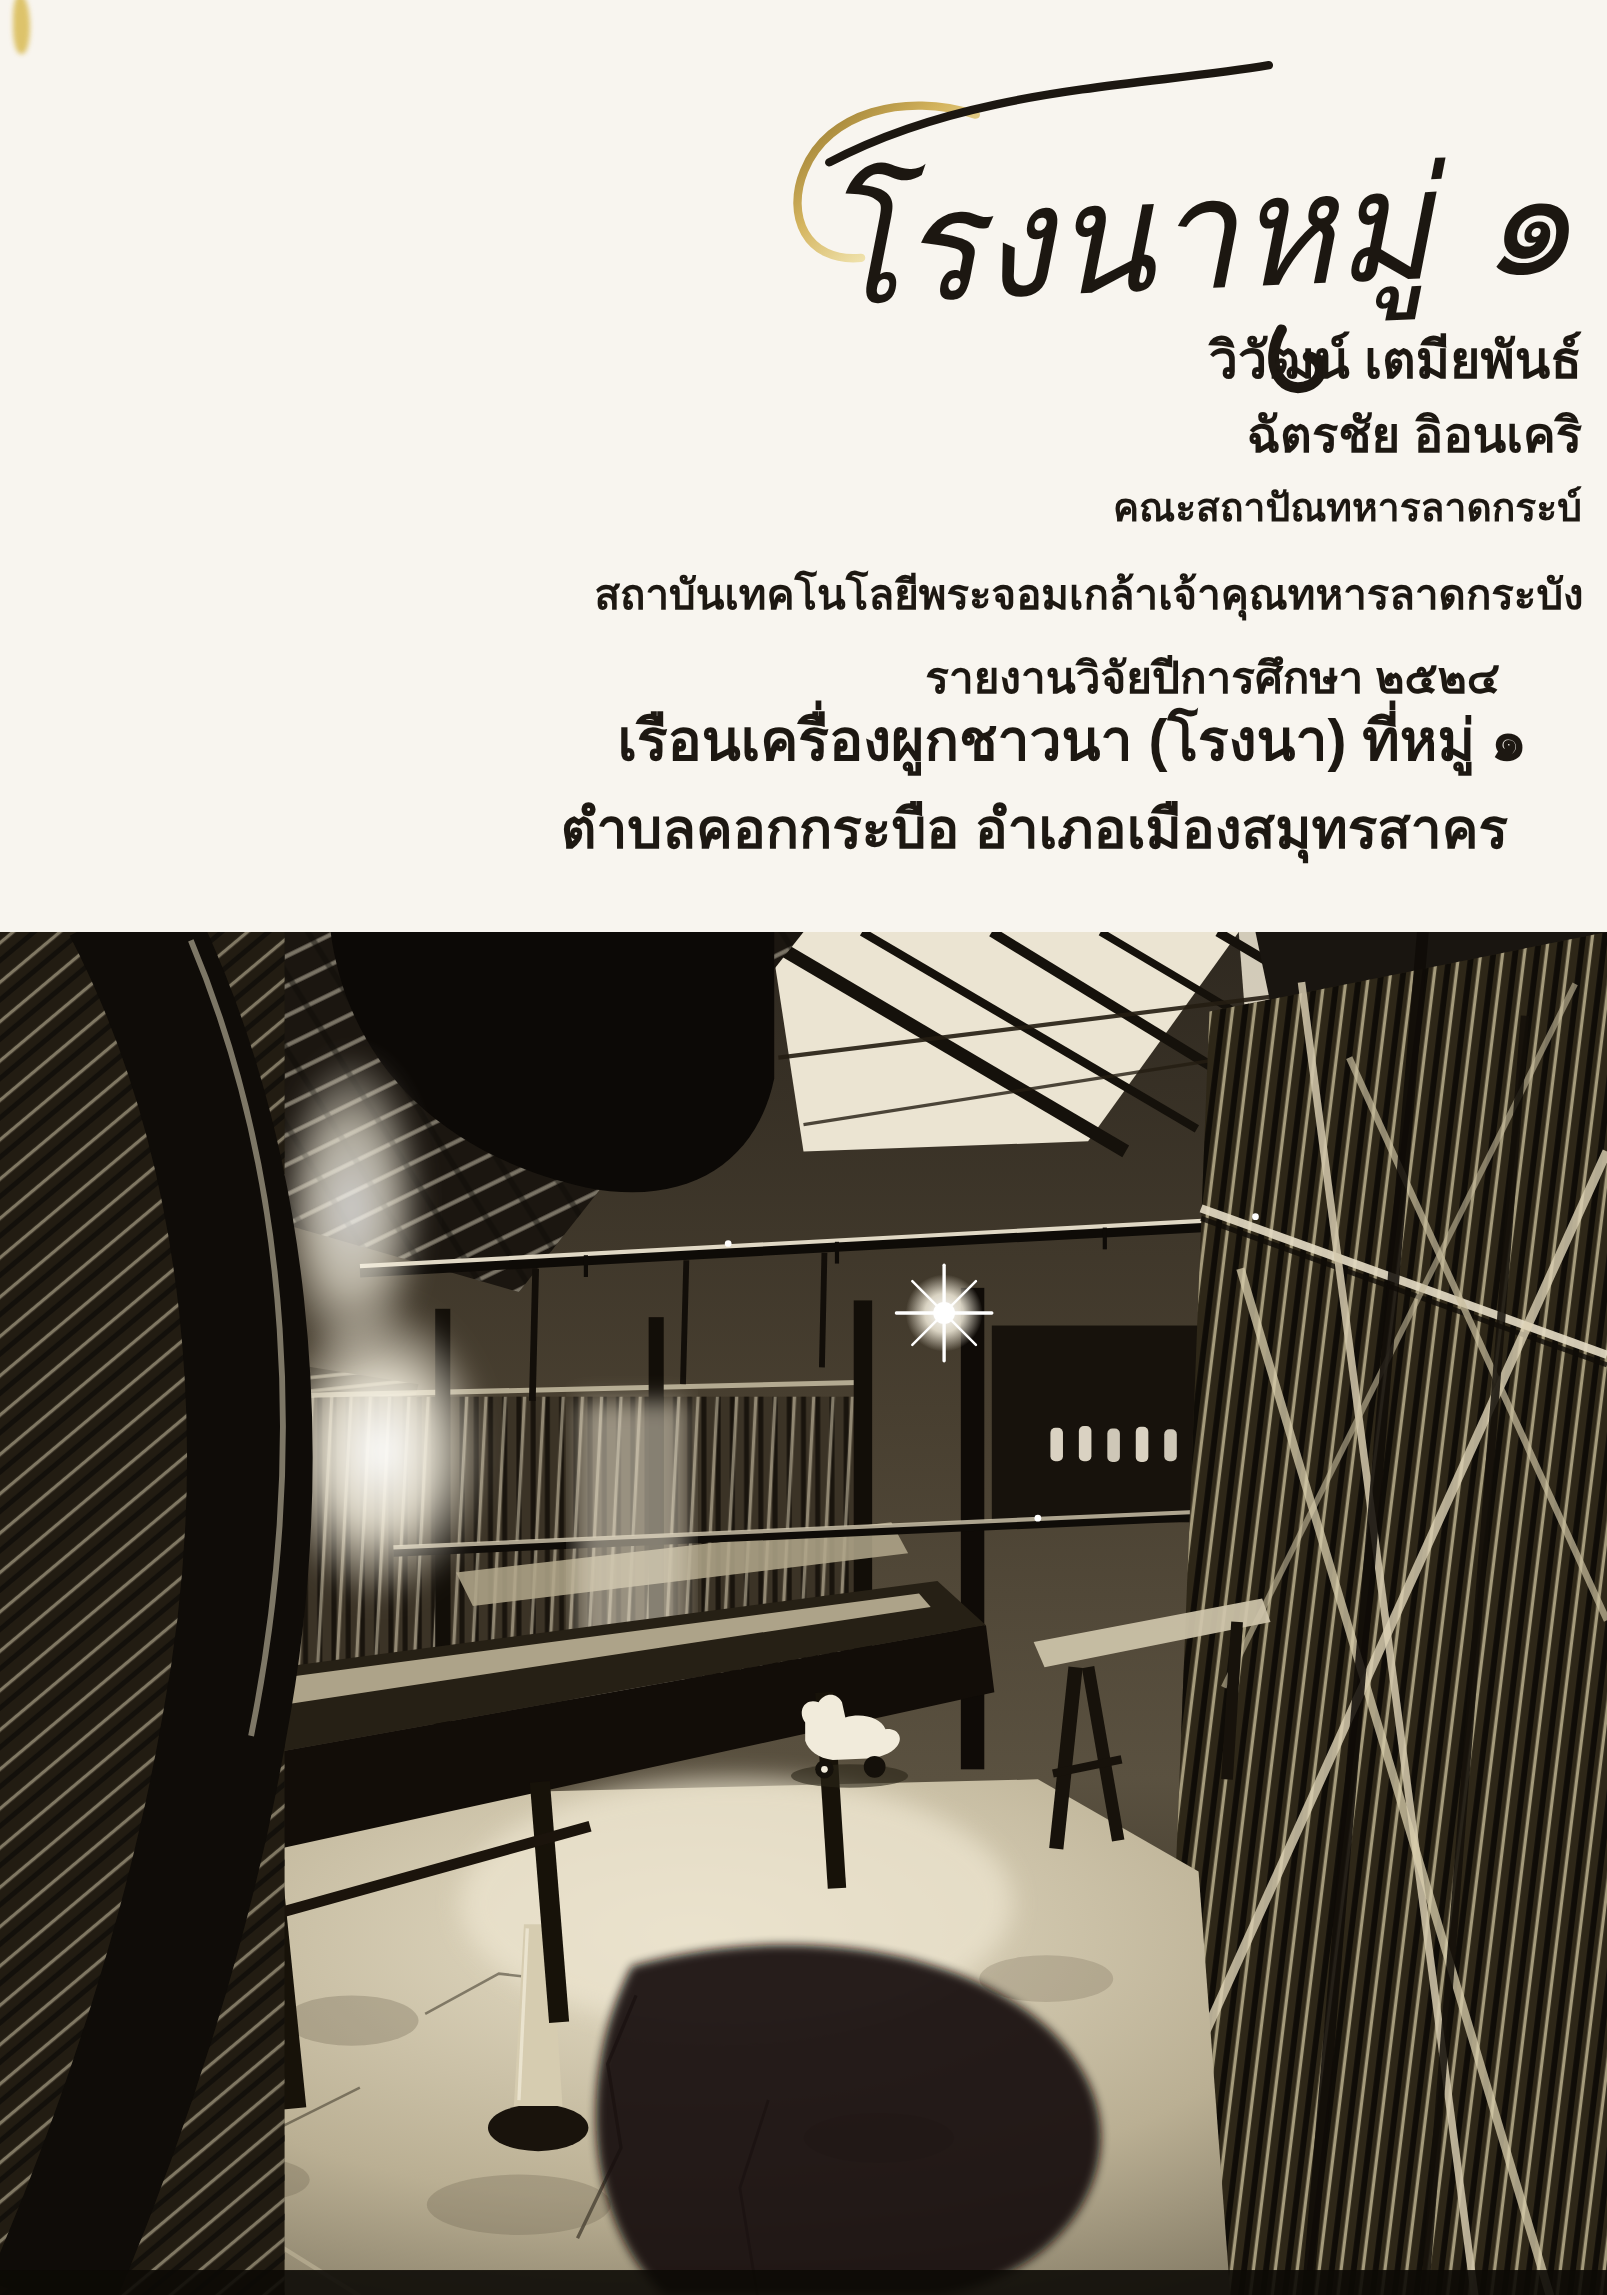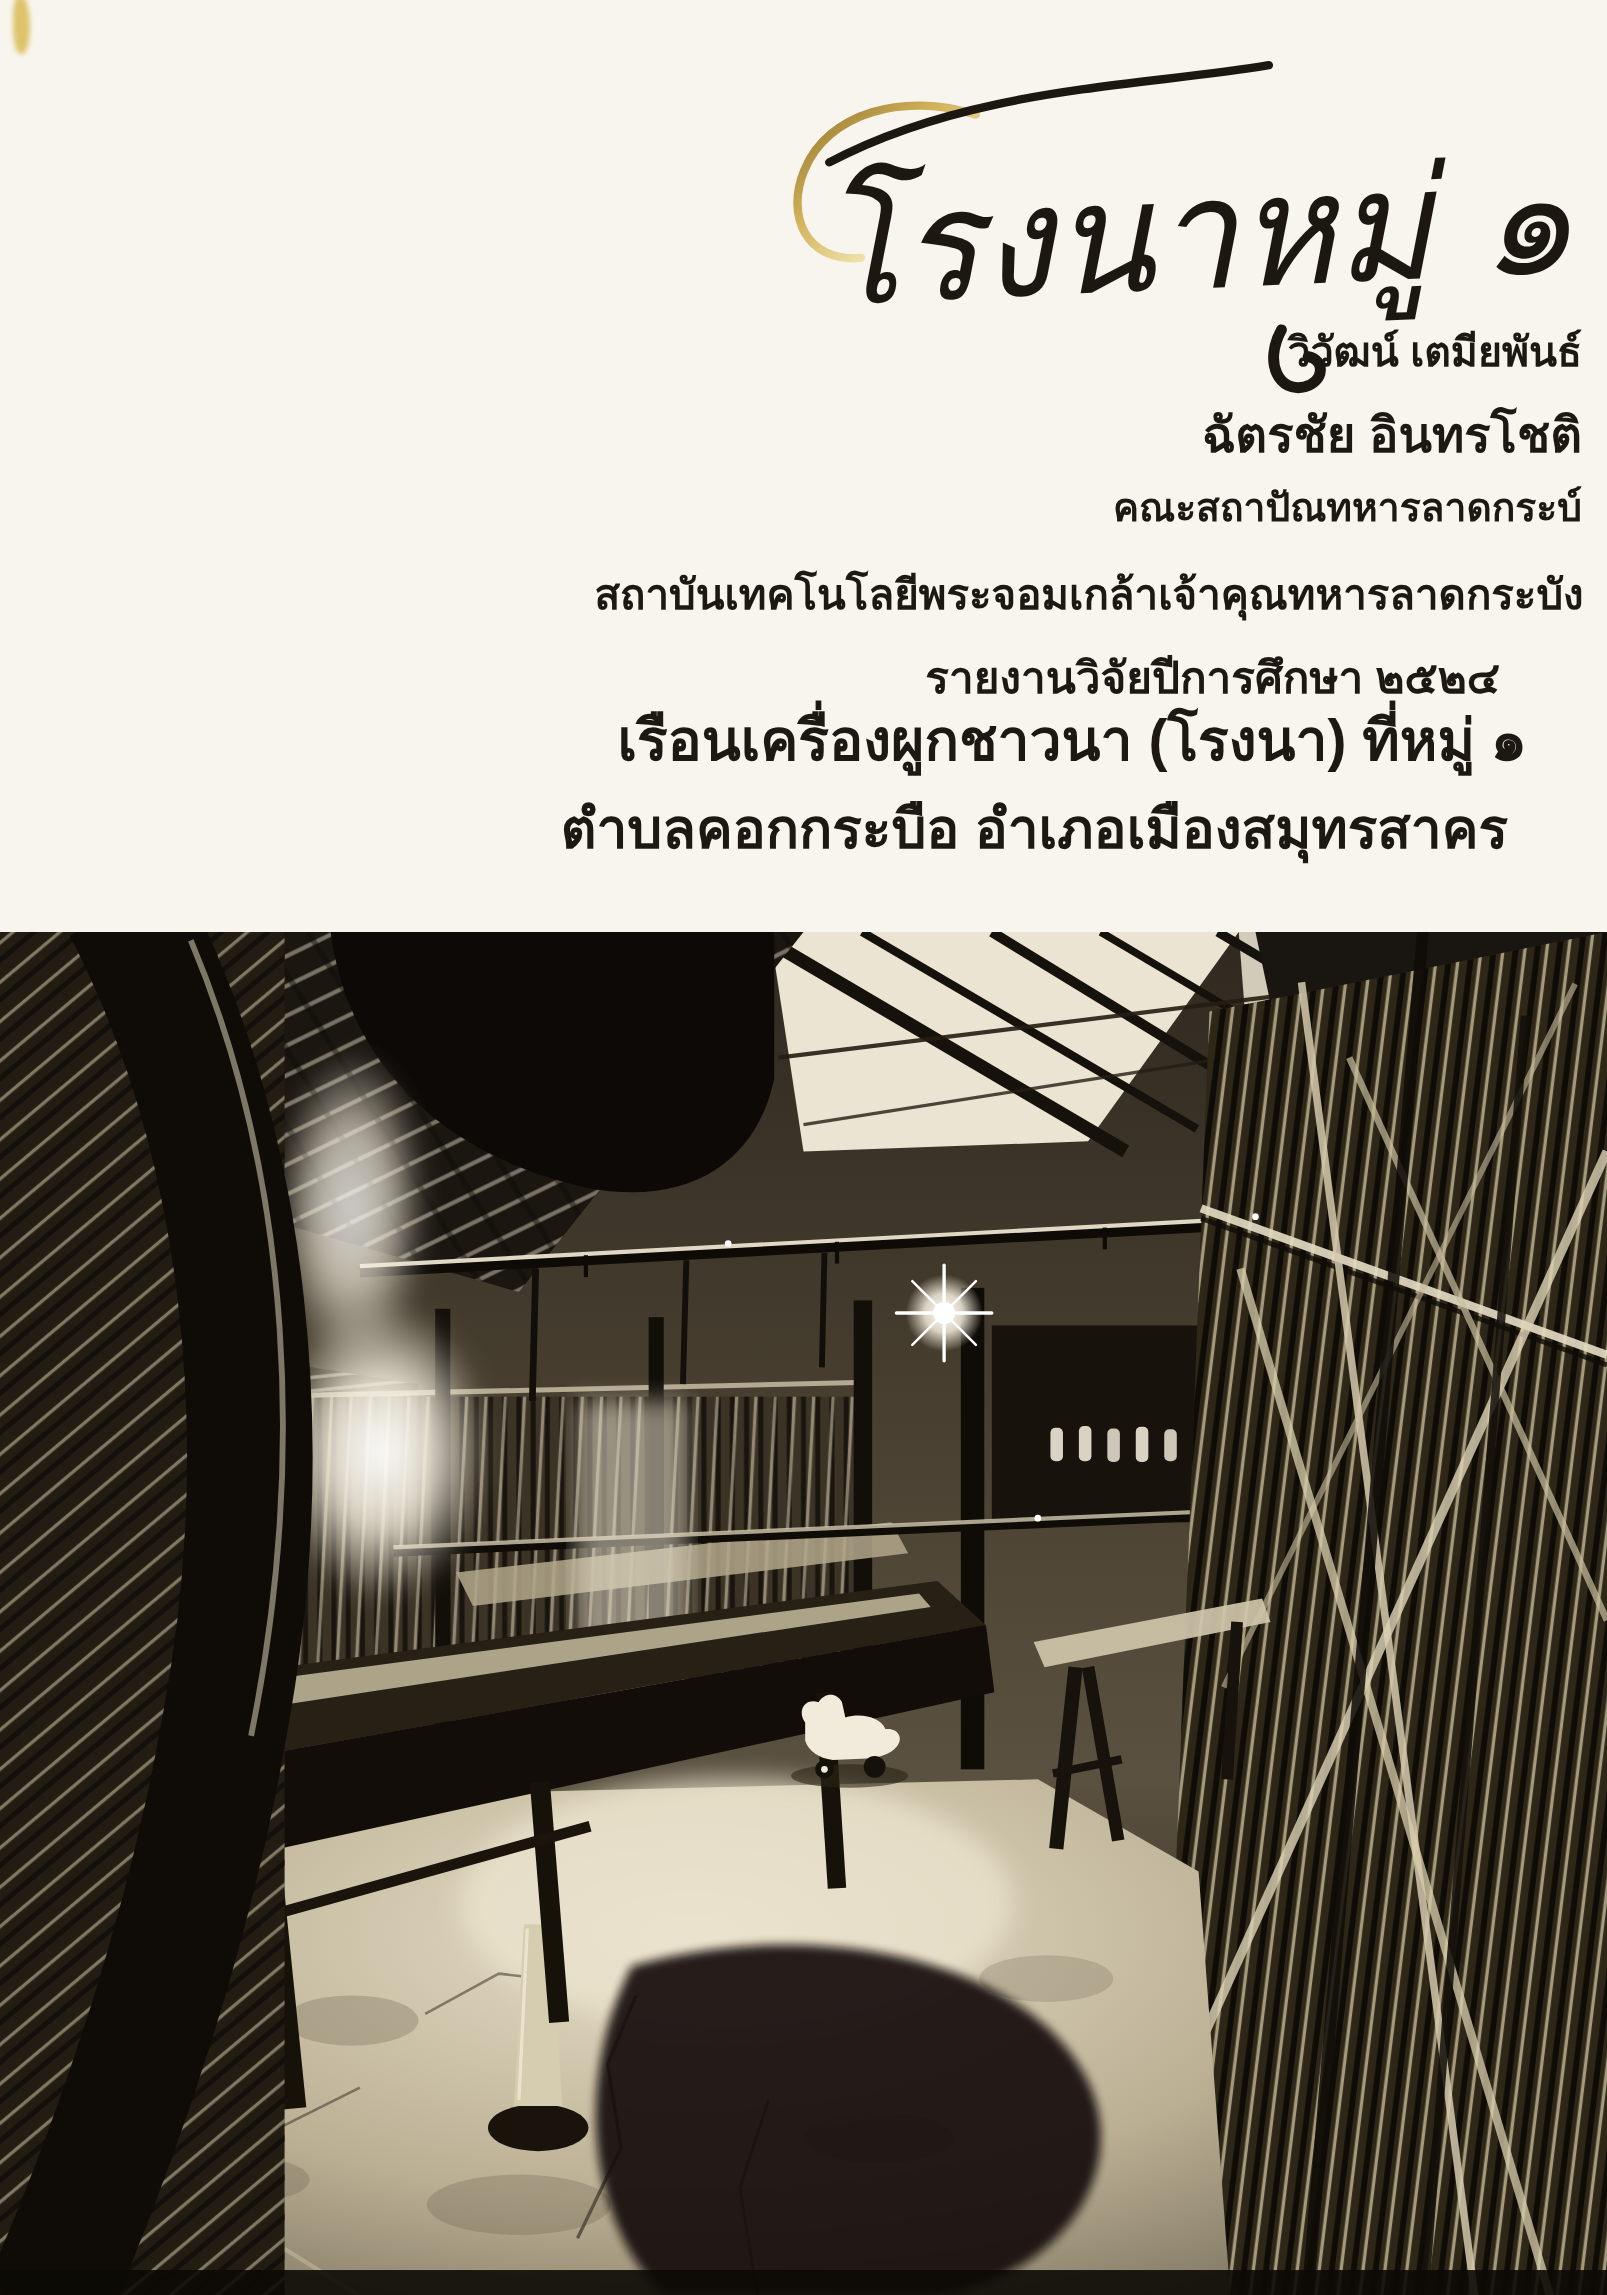--- a/index.html
+++ b/index.html
@@ -13,21 +13,21 @@
   .edge-smudge{
     position:absolute; left:13.4px; top:-5px; width:16.7px; height:59px;
     background:#d9bb54; border-radius:40% 60% 50% 50%;
     filter:blur(2.5px); opacity:.85;
   }
   .title-svg{ position:absolute; left:779px; top:35px; width:829px; height:377px; }
   .t-line{
     position:absolute; white-space:nowrap; font-weight:bold;
     line-height:1.35; color:#1d1812; text-align:right;
   }
-  .author1{ top:325px;  right:25px;  font-size:41px; }
+  .author1{ top:325px;  right:25px;  font-size:52px; }
   .author2{ top:402px;  right:25px;  font-size:49px; }
   .affil1 { top:482px;  right:25px;  font-size:39px; }
   .affil2 { top:539px;  right:23.4px;  font-size:42px;margin-top:28px; }
   .report { top:648px;  right:107px; font-size:44px; font-weight:600; }
   .subj1  { top:702px;  right:80px;  font-size:57px; }
   .subj2  { top:792px;  right:99px; font-size:55px;margin-left:8px; }
   .subj3  { top:867px; right:99px; font-size:55px; }
   .photo-wrap{
     position:absolute; left:0; top:932px; width:1607px; height:1364px;
   }
@@ -49,21 +49,21 @@
         <stop offset="1" stop-color="#a98c3b"></stop>
       </linearGradient>
     </defs>
     <path d="M 235,95 C 150,68 58,92 30,162 C 8,215 32,272 98,266" fill="none" stroke="url(#goldG)" stroke-width="10" stroke-linecap="round"></path>
     <path d="M 60,152 C 230,62 430,62 585,36" fill="none" stroke="#1c1711" stroke-width="10" stroke-linecap="round"></path>
     <text x="52" y="322" font-family="DejaVu Serif, serif" font-style="italic" font-size="185" fill="#1c1711" transform="rotate(-2.5 52 322)" textLength="900" lengthAdjust="spacingAndGlyphs">โรงนาหมู่ ๑</text>
     <path d="M 600,352 C 578,392 598,428 628,420 C 652,413 652,388 632,384" fill="none" stroke="#1c1711" stroke-width="13" stroke-linecap="round"></path>
   </svg>
 
   <div class="t-line author1">วิวัฒน์ เตมียพันธ์</div>
-  <div class="t-line author2">ฉัตรชัย อินทรโชติ</div>
+  <div class="t-line author2">ฉัตรชัย อิอนเคริ</div>
   <div class="t-line affil1">คณะสถาปัณทหารลาดกระบ์</div>
   <div class="t-line affil2">สถาบันเทคโนโลยีพระจอมเกล้าเจ้าคุณทหารลาดกระบัง</div>
   <div class="t-line report">รายงานวิจัยปีการศึกษา ๒๕๒๔</div>
   <div class="t-line subj1">เรือนเครื่องผูกชาวนา (โรงนา) ที่หมู่ ๑</div>
   <div class="t-line subj2">ตำบลคอกกระบือ อำเภอเมืองสมุทรสาคร</div>
 
   <div class="photo-wrap">
   <svg viewBox="0 0 1920 1629" preserveAspectRatio="none">
     <defs>
       <linearGradient id="bgG" x1="0" y1="0" x2="0" y2="1">

